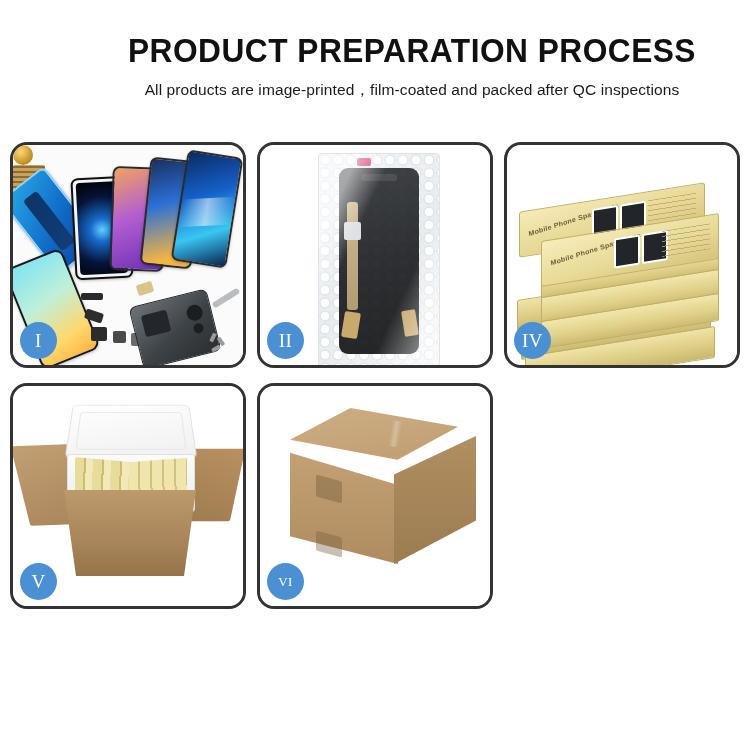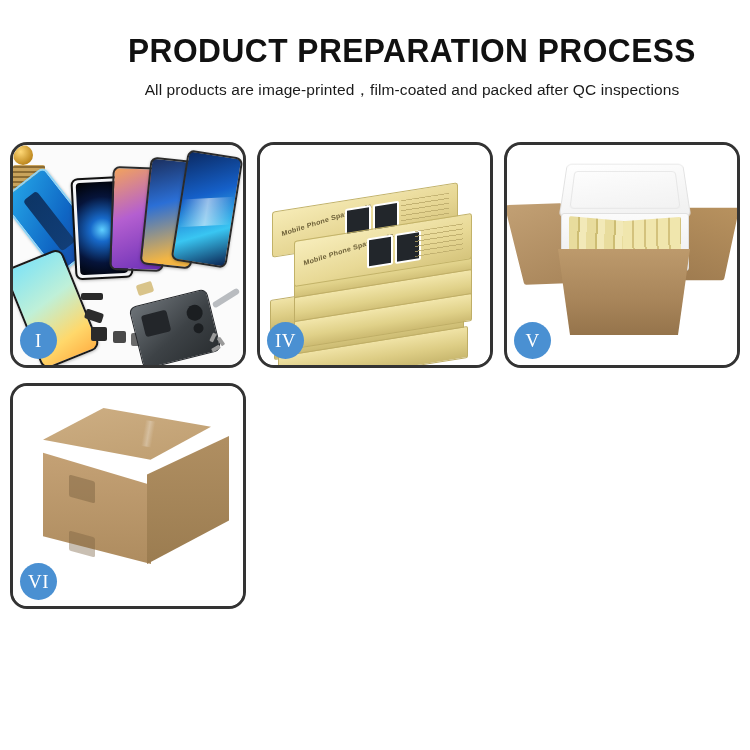--- a/index.html
+++ b/index.html
@@ -34,21 +34,21 @@
     background:#ffffff;overflow:hidden;
   }
   .stage{position:absolute;inset:0;overflow:hidden;border-radius:14px;background:#fff;}
 
   .badge{
     position:absolute;left:7px;bottom:6px;width:37px;height:37px;border-radius:50%;
     background:#4a90d2;color:#ffffff;display:flex;align-items:center;justify-content:center;
     font-family:"Liberation Serif","DejaVu Serif",serif;font-size:19px;letter-spacing:.5px;
     z-index:40;line-height:1;
   }
-  .badge.wide{font-size:19px;}
+  .badge.wide{font-size:13px;}
 
   
   .p1{background:#fbfbfb;}
   .ph{position:absolute;border-radius:7px;box-shadow:0 1px 3px rgba(0,0,0,.25);}
   .ph1{left:10px;top:28px;width:52px;height:92px;background:linear-gradient(150deg,#25a7e8,#0f66c4 60%,#1b3f9b);
        transform:rotate(-38deg);border:2px solid #8fd3f4;}
   .ph1::after{content:"";position:absolute;left:30%;top:14%;width:34%;height:70%;
        background:linear-gradient(160deg,#0a2550,#123a6d);border-radius:4px;opacity:.85;}
   .ph2{left:60px;top:32px;width:54px;height:98px;background:#f4f5f7;border:2px solid #111;
        transform:rotate(-3deg);}
@@ -252,20 +252,33 @@
         <div class="tool"></div>
         <div class="screws">
             <i></i>
             <i></i>
             <i></i>
           </div>
       </div>
       <div class="badge">I</div>
     </div>
 
+    <div class="panel">
+      <div class="stage">
+        <div class="bubblebag">
+          <div class="screenpart"></div>
+          <div class="flexcable"></div>
+          <div class="flexbit fb1"></div>
+          <div class="flexbit fb2"></div>
+          <div class="pinklabel"></div>
+          <div class="bagsheen"></div>
+        </div>
+      </div>
+      <div class="badge">II</div>
+    </div>
 
 
     <div class="panel">
       <div class="stage">
         <div class="stackwrap">
           <div class="sbox sb1"></div>
           <div class="sbox sb2"></div>
           <div class="sbox sb3"></div>
           <div class="sbox2 sc1"></div>
           <div class="sbox2 sc2"></div>

